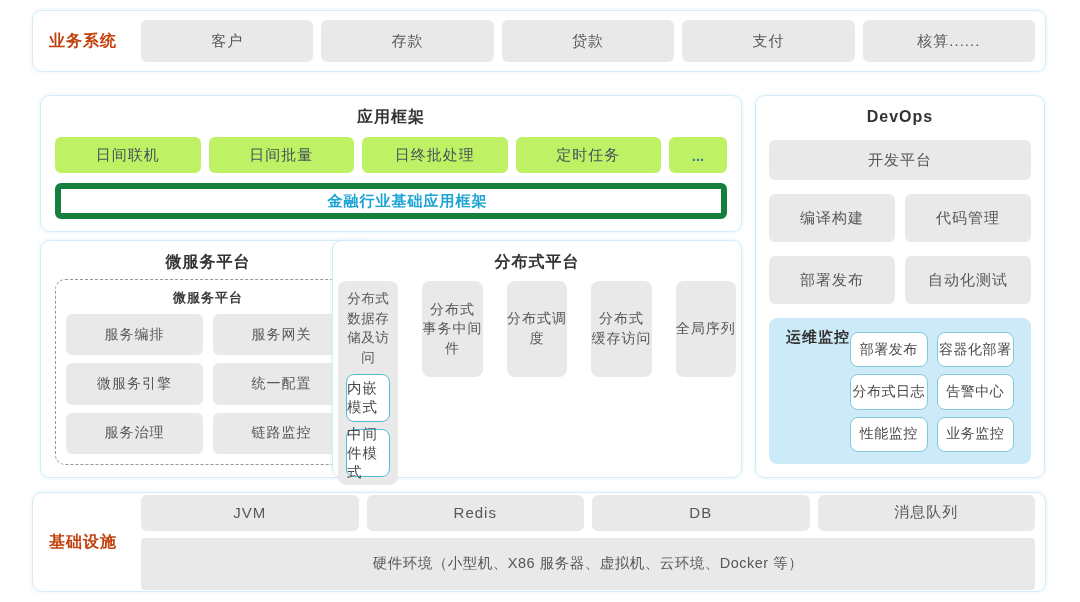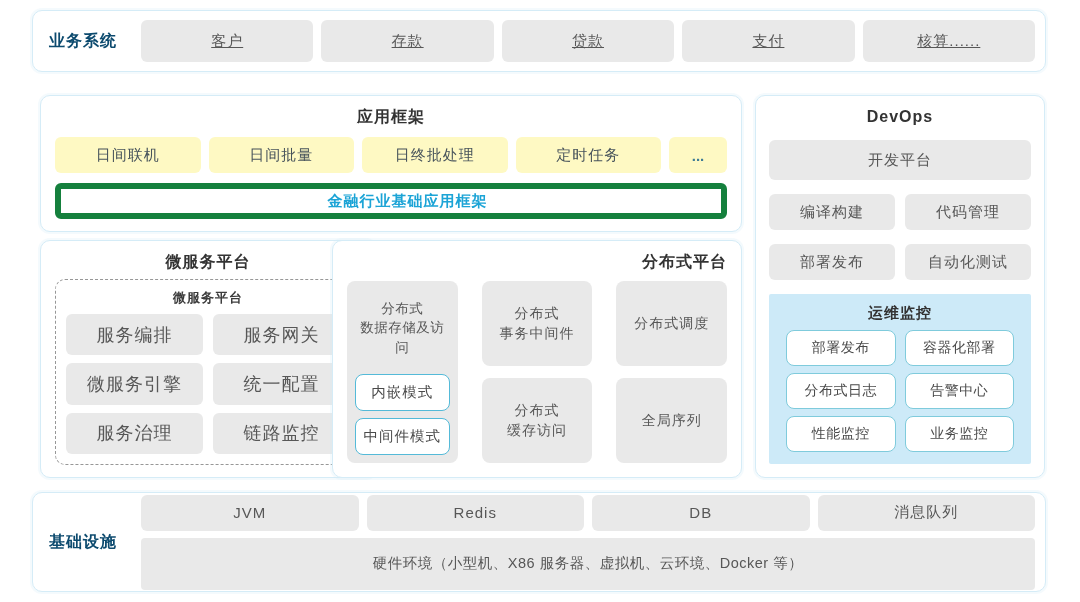--- a/index.html
+++ b/index.html
@@ -9,35 +9,35 @@
 
   .panel {
     position:absolute; background:#ffffff;
     border:1.5px solid #d5ecf7; border-radius:10px;
     box-shadow:0 0 0 2px rgba(213,236,247,0.25);
   }
   .panel-title {
     text-align:center; font-size:16px; font-weight:600; color:#333;
     line-height:22px; letter-spacing:1px;
   }
-  .side-label { font-size:16px; font-weight:700; color:#0c4a6e; letter-spacing:1px; }
+  .side-label { font-size:16px; font-weight:700; color:#c2410c; letter-spacing:1px; }
 
   .btn {
     display:flex; align-items:center; justify-content:center;
     border-radius:6px; font-size:15px; letter-spacing:1px; cursor:default;
   }
   .btn.gray { background:#e9e9e9; color:#575757; }
-  .btn.blue { background:#fef9c3; color:#47535b; }
+  .btn.blue { background:#bef264; color:#47535b; }
 
   
   .top-panel { left:32px; top:10px; width:1014px; height:62px;
     display:flex; align-items:center; padding:0 10px 0 16px; }
   .top-panel .side-label { width:92px; flex:none; }
   .top-panel .btn-row { flex:1; display:flex; gap:8px; height:42px; }
-  .top-panel .btn { flex:1;text-decoration:underline; }
+  .top-panel .btn { flex:1; }
 
   
   .app-panel { left:40px; top:95px; width:702px; height:137px; padding:10px 14px 14px; }
   .app-panel .btn-row { display:flex; gap:8px; height:36px; margin-top:9px; }
   .app-panel .btn-row .btn { flex:1; }
   .app-panel .btn-row .btn.dots { flex:none; width:58px; color:#3f7c96; font-weight:700; letter-spacing:0; }
   .base-bar {
     margin-top:10px; height:36px; display:flex; align-items:center; justify-content:center;
     background:#ffffff; border:6px solid #15803d; border-radius:6px;
     color:#1ca4d6; font-size:15px; font-weight:700; letter-spacing:1px;padding-left:33px;
@@ -45,48 +45,48 @@
 
   
   .micro-panel { left:40px; top:240px; width:336px; height:238px;
     padding:10px 14px 12px; display:flex; flex-direction:column; }
   .dashed-box { margin-top:6px; flex:1; border:1px dashed #979797; border-radius:10px;
     padding:8px 10px 10px; display:flex; flex-direction:column; }
   .dashed-title { text-align:center; font-size:13px; color:#3c3c3c; font-weight:600;
     line-height:20px; letter-spacing:1px; }
   .micro-grid { margin-top:6px; flex:1; display:grid;
     grid-template-columns:1fr 1fr; gap:8px 10px; }
-  .micro-grid .btn { font-size:18px; }
+  .micro-grid .btn { font-size:14px; }
 
   
   .dist-panel { left:332px; top:240px; width:410px; height:238px;
-    padding:10px 14px 14px; display:flex; flex-direction:column;align-items:flex-end; }
+    padding:10px 5px 14px; display:flex; flex-direction:column; }
   .dist-grid { margin-top:8px; flex:1; display:grid;
-    grid-template-columns:1fr 1fr 1fr; grid-template-rows:1fr 1fr; gap:12px 24px; }
+    grid-template-columns:1fr 1fr 1fr 1fr 1fr; grid-template-rows:1fr 1fr; gap:12px 24px; }
   .dist-cell { background:#e9e9e9; border-radius:8px; color:#575757; font-size:14px;
     display:flex; align-items:center; justify-content:center; text-align:center;
     white-space:pre-line; line-height:1.4; letter-spacing:1px; }
   .storage-box { grid-row:1 / 3; background:#e9e9e9; border-radius:8px;
     display:flex; flex-direction:column; padding:8px; }
   .storage-label { flex:1; display:flex; align-items:center; justify-content:center;
     text-align:center; white-space:pre-line; color:#575757; font-size:13.5px;
     line-height:1.45; letter-spacing:0.5px; }
-  .mode-btn { height:37px; flex:none; margin-top:7px; background:#ffffff;
+  .mode-btn { height:48px; flex:none; margin-top:7px; background:#ffffff;
     border:1px solid #54bad8; border-radius:8px; color:#4a4a4a; font-size:14.5px;
     display:flex; align-items:center; justify-content:center; letter-spacing:1px; }
 
   
   .devops-panel { left:755px; top:95px; width:290px; height:383px;
     padding:10px 13px 13px; display:flex; flex-direction:column; }
   .devops-panel .wide-btn { margin-top:12px; height:40px; flex:none; }
   .devops-grid { margin-top:14px; display:grid; grid-template-columns:1fr 1fr;
     gap:14px 10px; }
-  .devops-grid .btn { height:36px;text-align:center; }
-  .monitor-box { margin-top:14px; flex:1; background:#cdeaf8; border-radius:2px;
-    padding:8px 17px 12px; display:flex; flex-direction:column; }
+  .devops-grid .btn { height:48px;text-align:center; }
+  .monitor-box { margin-top:14px; flex:1; background:#cdeaf8; border-radius:8px;
+    padding:8px 17px 12px; display:flex; flex-direction:row; }
   .monitor-title { text-align:center; font-size:15px; font-weight:700; color:#333;
     line-height:22px; letter-spacing:1px; }
   .monitor-grid { margin-top:6px; flex:1; display:grid; grid-template-columns:1fr 1fr;
     gap:7px 9px; }
   .monitor-btn { background:#ffffff; border:1px solid #7fcbdc; border-radius:8px;
     color:#4a4a4a; font-size:14px; display:flex; align-items:center;
     justify-content:center; letter-spacing:0.5px; }
 
   
   .infra-panel { left:32px; top:492px; width:1014px; height:100px;

